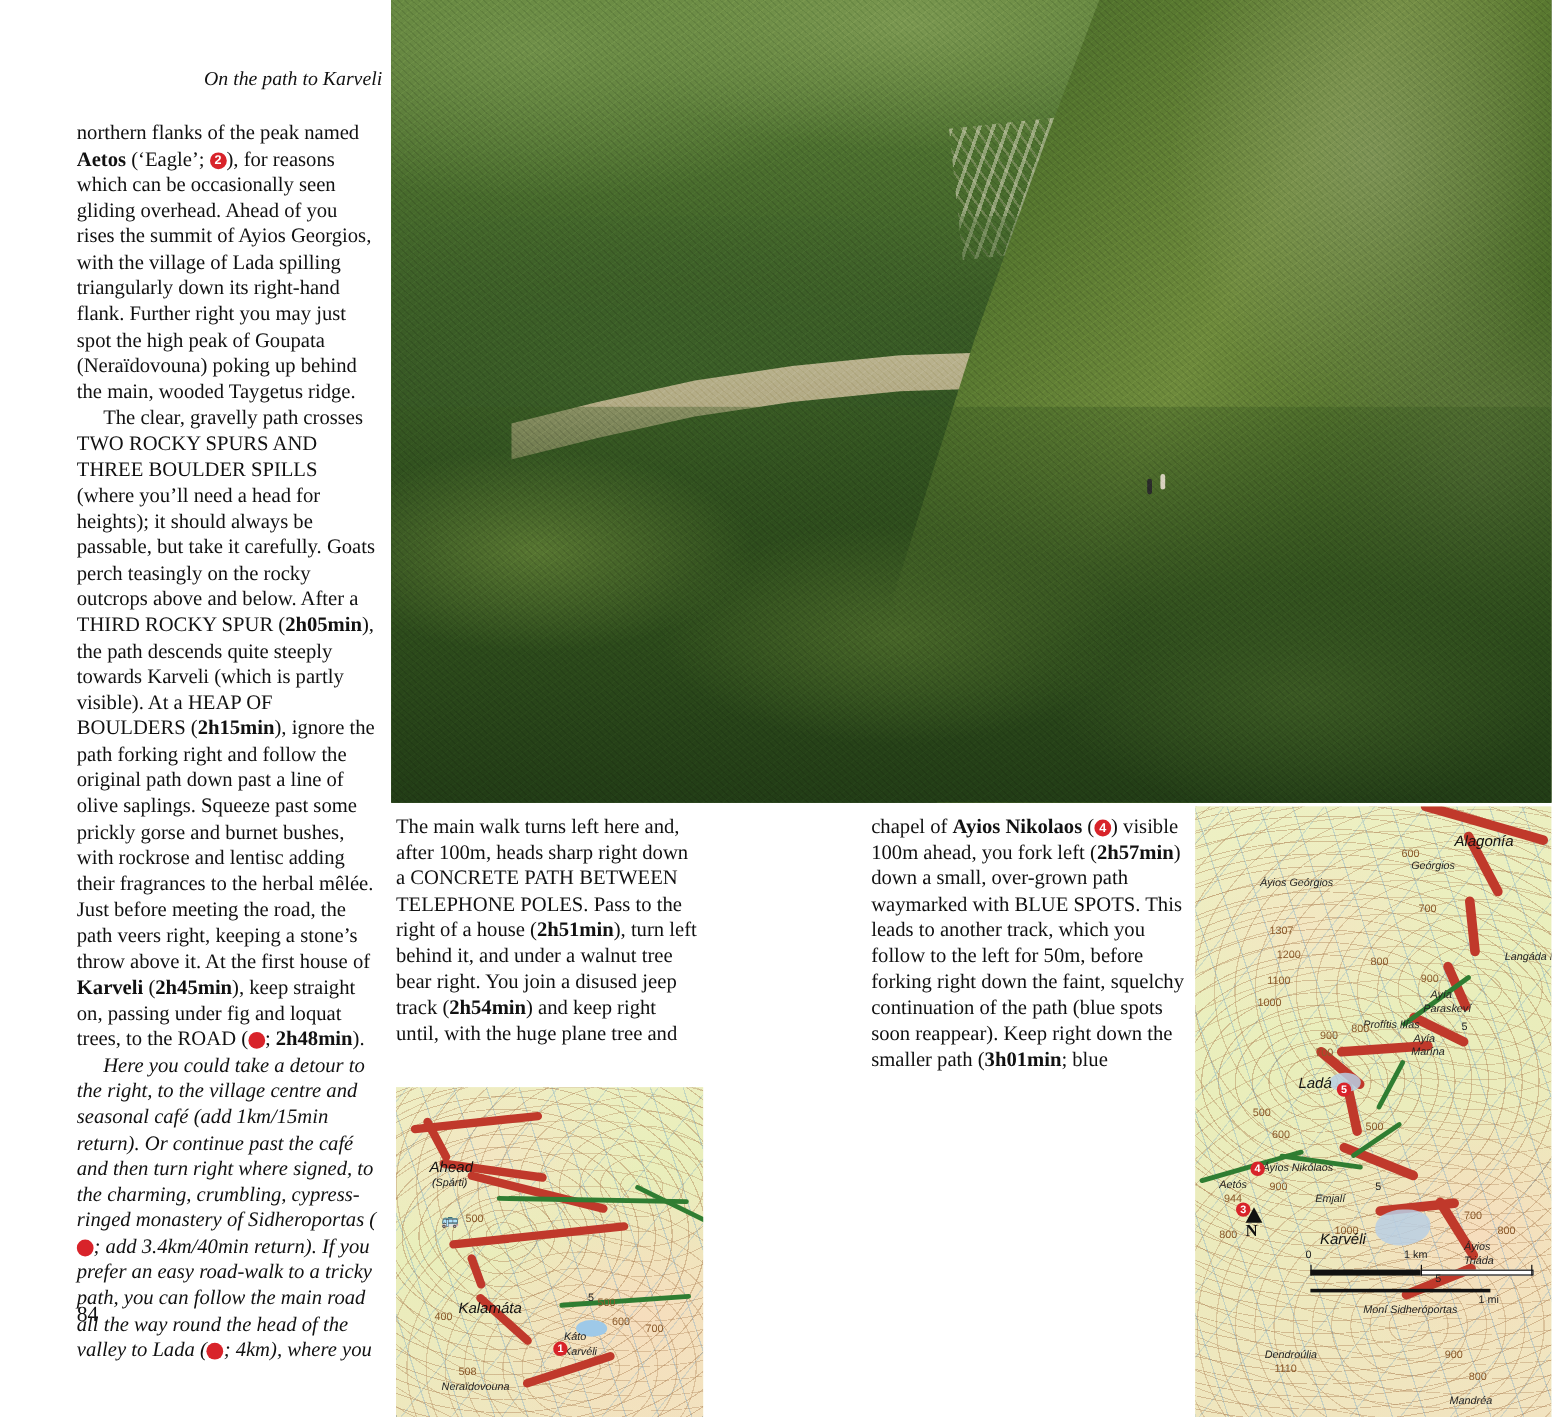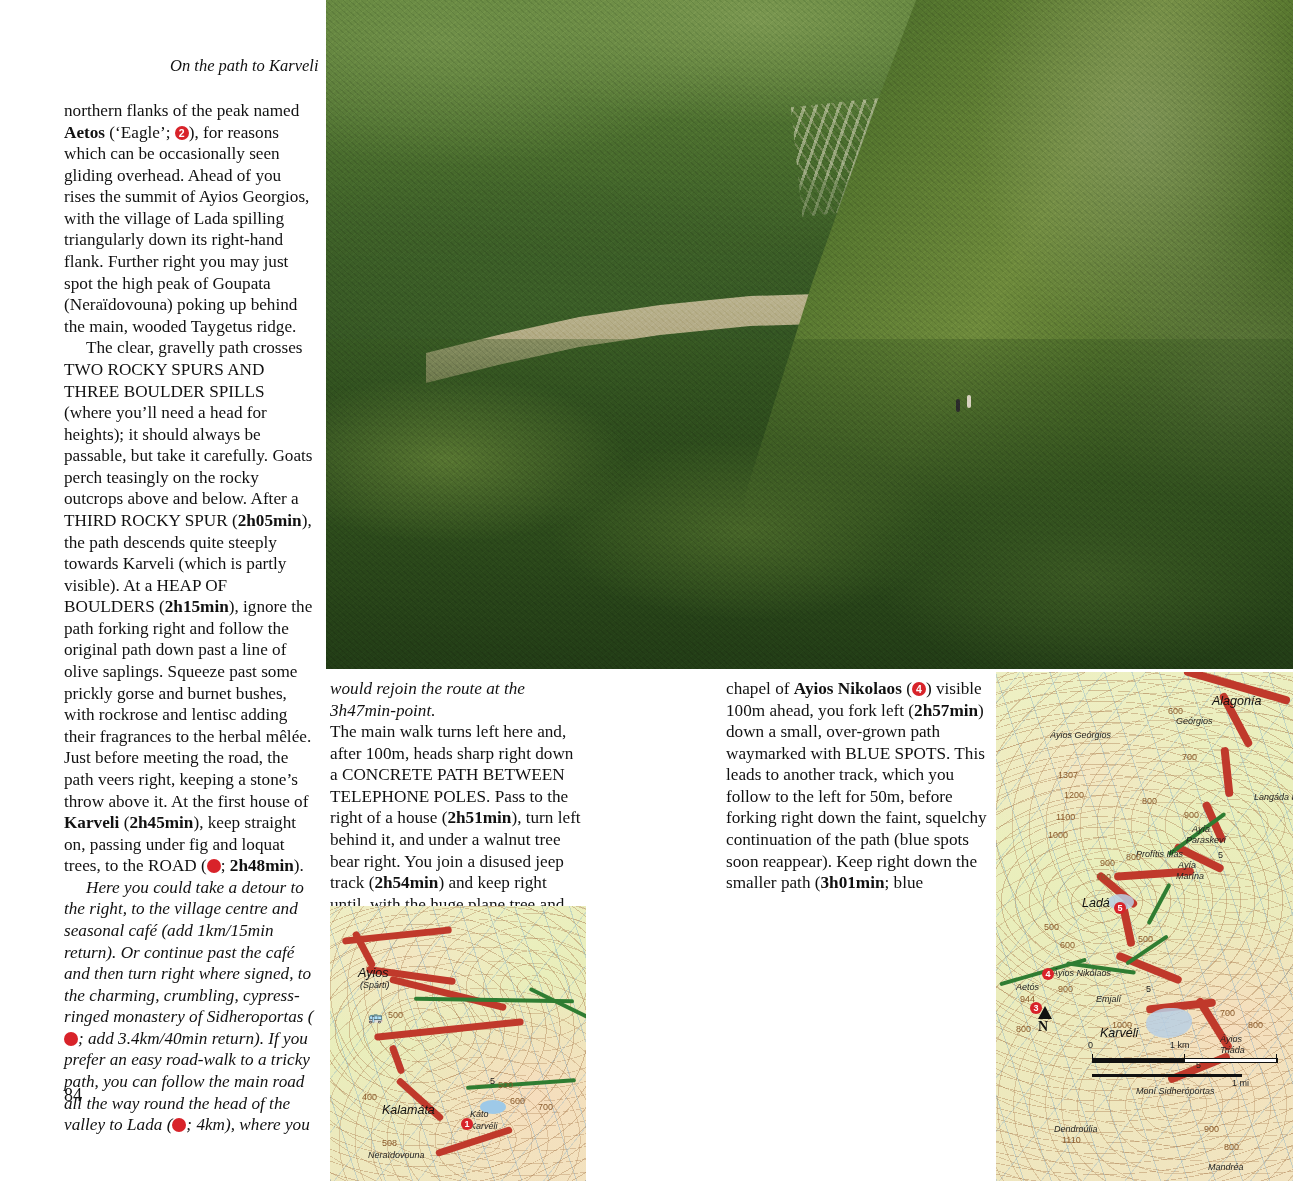--- a/index.html
+++ b/index.html
@@ -188,21 +188,20 @@
 
   <div class="caption">On the path to Karveli</div>
 
   <div class="col col-left">
     <p id="L0">northern flanks of the peak named <b>Aetos</b> (‘Eagle’; <span class="rnum">2</span>), for reasons which can be occasionally seen gliding overhead. Ahead of you rises the summit of Ayios Georgios, with the village of Lada spilling triangularly down its right-hand flank. Further right you may just spot the high peak of Goupata (Neraïdovouna) poking up behind the main, wooded Taygetus ridge.</p>
     <p class="indent" id="L1">The clear, gravelly path crosses TWO ROCKY SPURS AND THREE BOULDER SPILLS (where you’ll need a head for heights); it should always be passable, but take it carefully. Goats perch teasingly on the rocky outcrops above and below. After a THIRD ROCKY SPUR (<b>2h05min</b>), the path descends quite steeply towards Karveli (which is partly visible). At a HEAP OF BOULDERS (<b>2h15min</b>), ignore the path forking right and follow the original path down past a line of olive saplings. Squeeze past some prickly gorse and burnet bushes, with rockrose and lentisc adding their fragrances to the herbal mêlée. Just before meeting the road, the path veers right, keeping a stone’s throw above it. At the first house of <b>Karveli</b> (<b>2h45min</b>), keep straight on, passing under fig and loquat trees, to the ROAD (<span class="rnum">3</span>; <b>2h48min</b>).</p>
     <p class="indent ital" id="L2">Here you could take a detour to the right, to the village centre and seasonal café (add 1km/15min return). Or continue past the café and then turn right where signed, to the charming, crumbling, cypress-ringed monastery of Sidheroportas (<span class="rnum">4</span>; add 3.4km/40min return). If you prefer an easy road-walk to a tricky path, you can follow the main road all the way round the head of the valley to Lada (<span class="rnum">5</span>; 4km), where you</p>
   </div>
 
   <div class="col col-mid">
-    <p class="ital" id="M0">would rejoin the route at the 3h47min-point.</p>
     <p id="M1">The main walk turns left here and, after 100m, heads sharp right down a CONCRETE PATH BETWEEN TELEPHONE POLES. Pass to the right of a house (<b>2h51min</b>), turn left behind it, and under a walnut tree bear right. You join a disused jeep track (<b>2h54min</b>) and keep right until, with the huge plane tree and</p>
   </div>
 
   <div class="col col-right">
     <p id="R0">chapel of <b>Ayios Nikolaos</b> (<span class="rnum">4</span>) visible 100m ahead, you fork left (<b>2h57min</b>) down a small, over-grown path waymarked with BLUE SPOTS. This leads to another track, which you follow to the left for 50m, before forking right down the faint, squelchy continuation of the path (blue spots soon reappear). Keep right down the smaller path (<b>3h01min</b>; blue</p>
   </div>
 
   <div class="folio">84</div>
 
   <div class="map map-sparta">
@@ -221,25 +220,25 @@
 
     <div class="greenline" style="left:84px;top:92px;width:160px;height:4px;transform:rotate(1deg);"></div>
     <div class="greenline" style="left:196px;top:96px;width:70px;height:4px;transform:rotate(26deg);"></div>
     <div class="greenline" style="left:136px;top:176px;width:110px;height:4px;transform:rotate(-4deg);"></div>
 
     <div class="maplabel" style="left:38px;top:104px;font-size:12px;">🚌</div>
     <div class="maplabel" style="left:150px;top:194px;">
       <span style="display:inline-block;width:26px;height:14px;background:#9ec9e8;border-radius:50%;"></span>
     </div>
     <div id="SPARTA_LABELS">
-        <span class="maplabel big" style="left: 28px; top: 60px;">Ayios</span>
+        <span class="maplabel big" style="left: 28px; top: 60px;">Ahead</span>
         <span class="maplabel italic" style="left: 30px; top: 74px;">(Spárti)</span>
         <span class="maplabel brown" style="left: 58px; top: 104px;">500</span>
         <span class="maplabel brown" style="left: 32px; top: 186px;">400</span>
-        <span class="maplabel big" style="left: 52px; top: 197px;">Kalamáta</span>
+        <span class="maplabel big" style="left: 52px; top: 177px;">Kalamáta</span>
         <span class="maplabel brown" style="left: 168px; top: 174px;">500</span>
         <span class="maplabel brown" style="left: 180px; top: 190px;">600</span>
         <span class="maplabel brown" style="left: 208px; top: 196px;">700</span>
         <span class="maplabel italic" style="left: 140px; top: 203px;">Káto</span>
         <span class="maplabel italic" style="left: 140px; top: 215px;">Karvéli</span>
         <span class="maplabel brown" style="left: 52px; top: 232px;">508</span>
         <span class="maplabel italic" style="left: 38px; top: 244px;">Neraïdovouna</span>
         <span class="maplabel " style="left: 160px; top: 170px;">5</span>
       </div>
     <div id="SPARTA_MARKERS">

